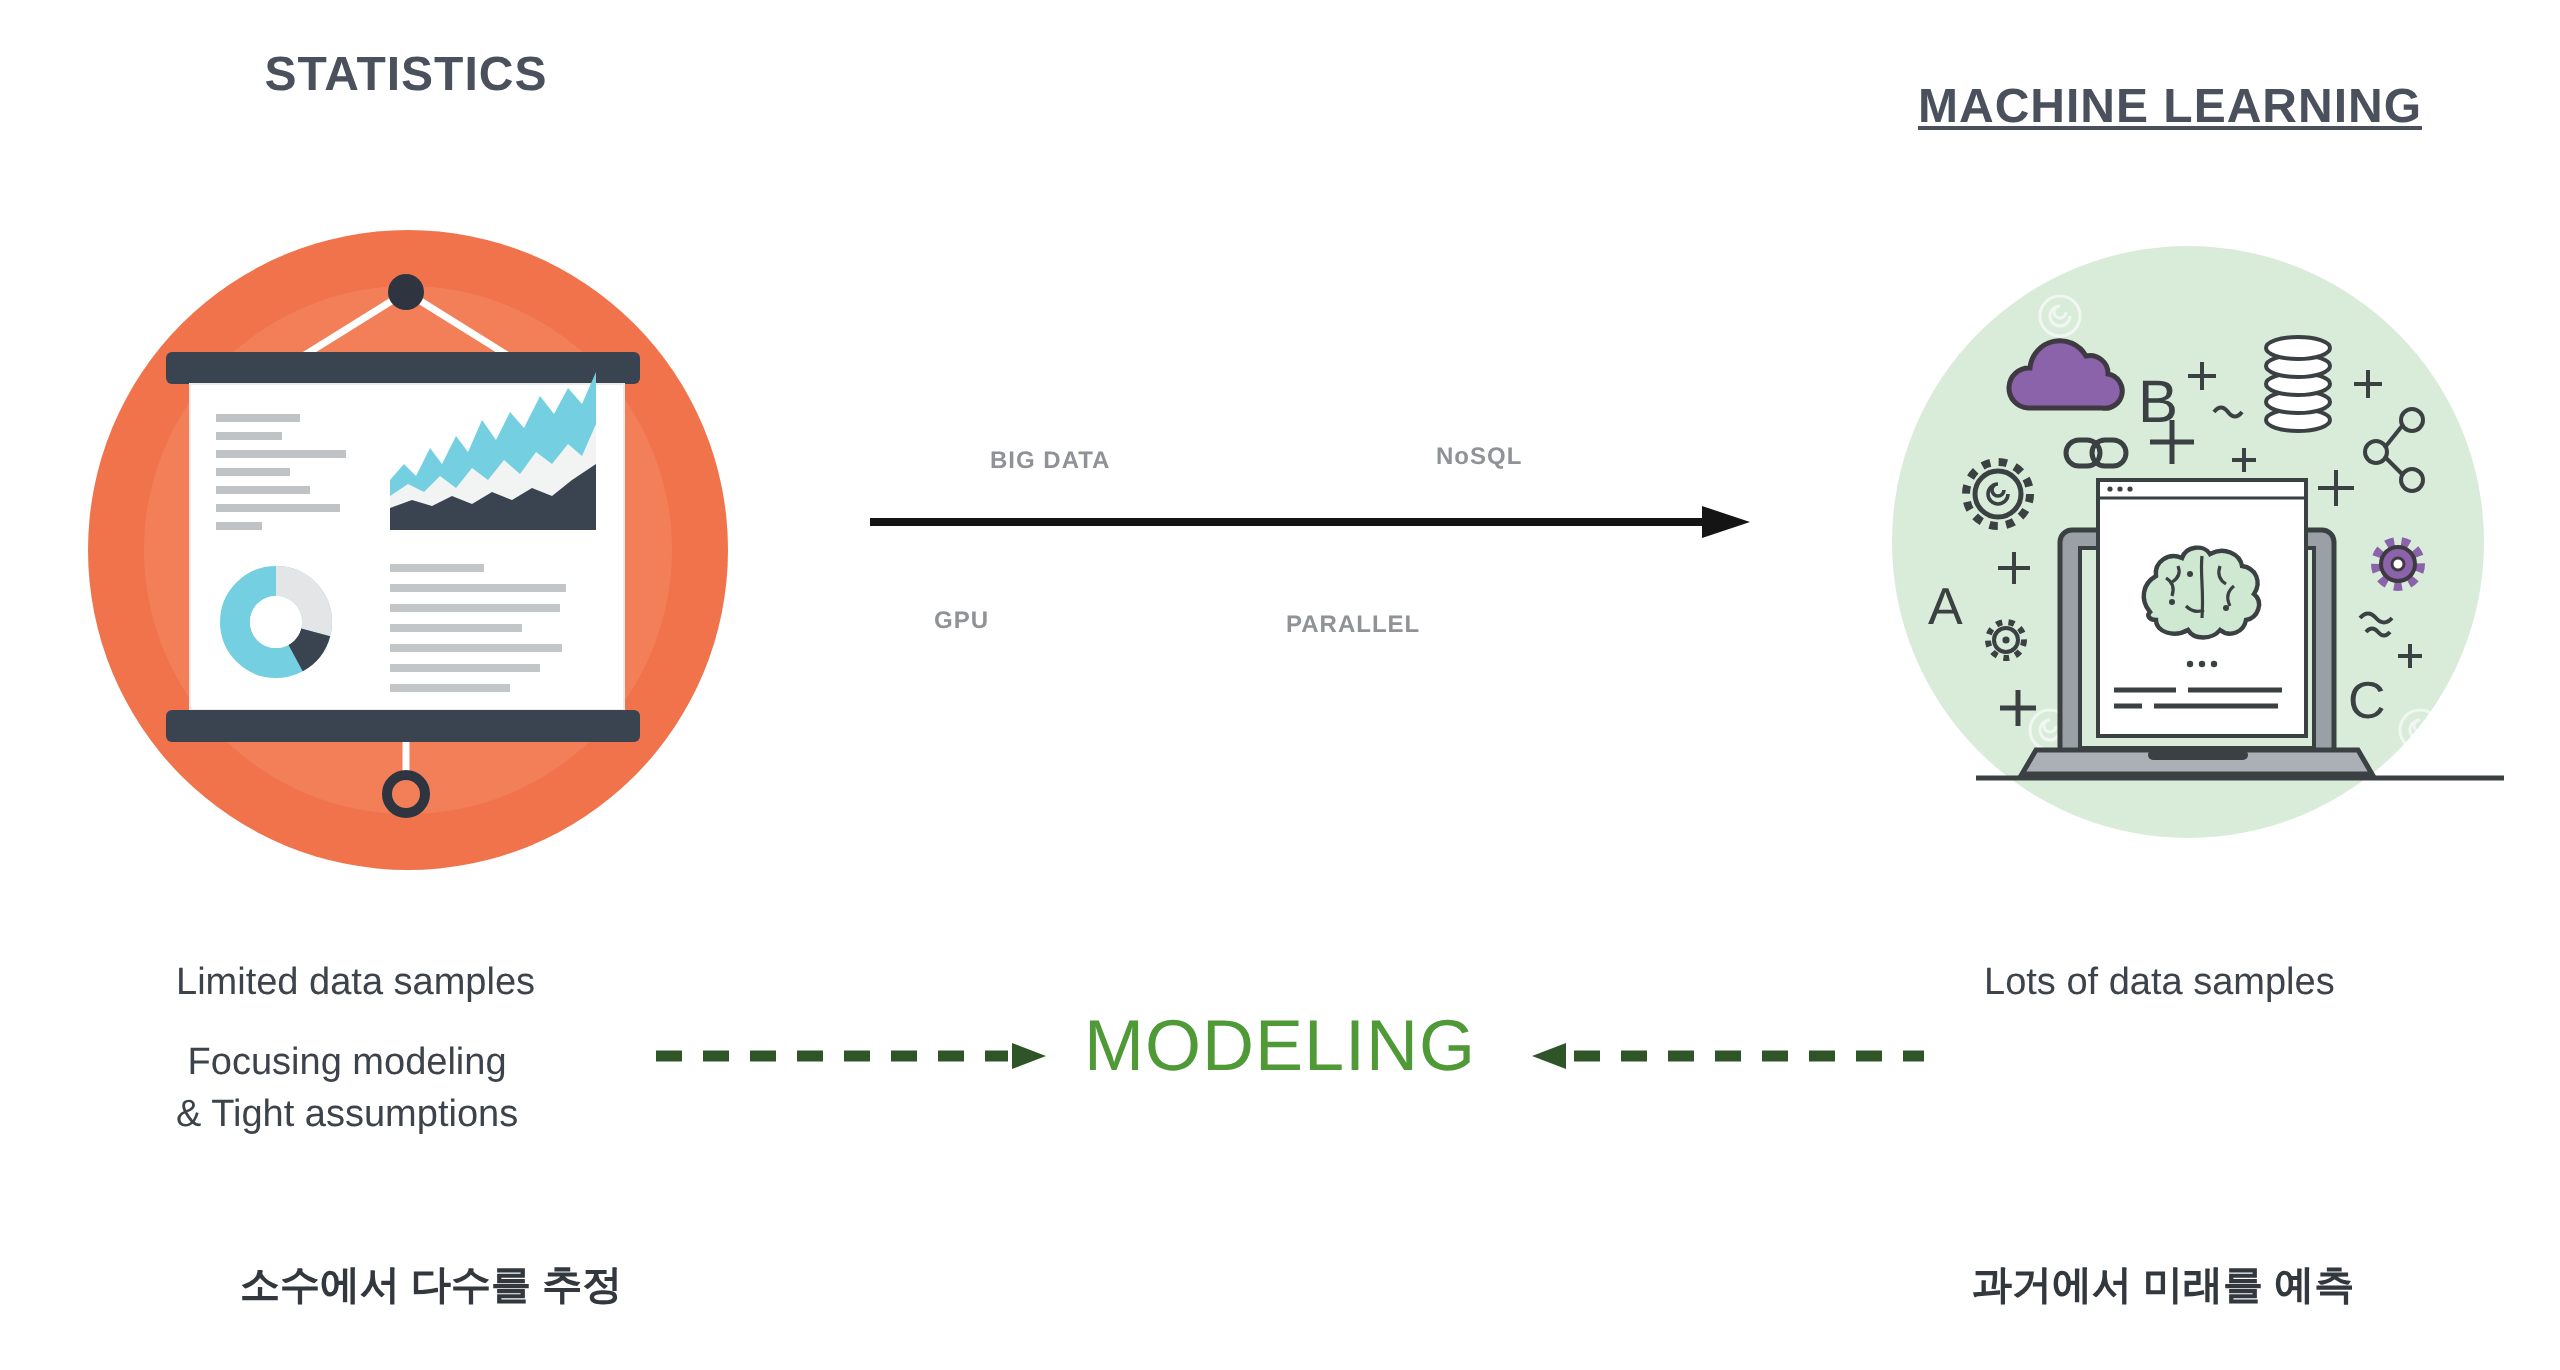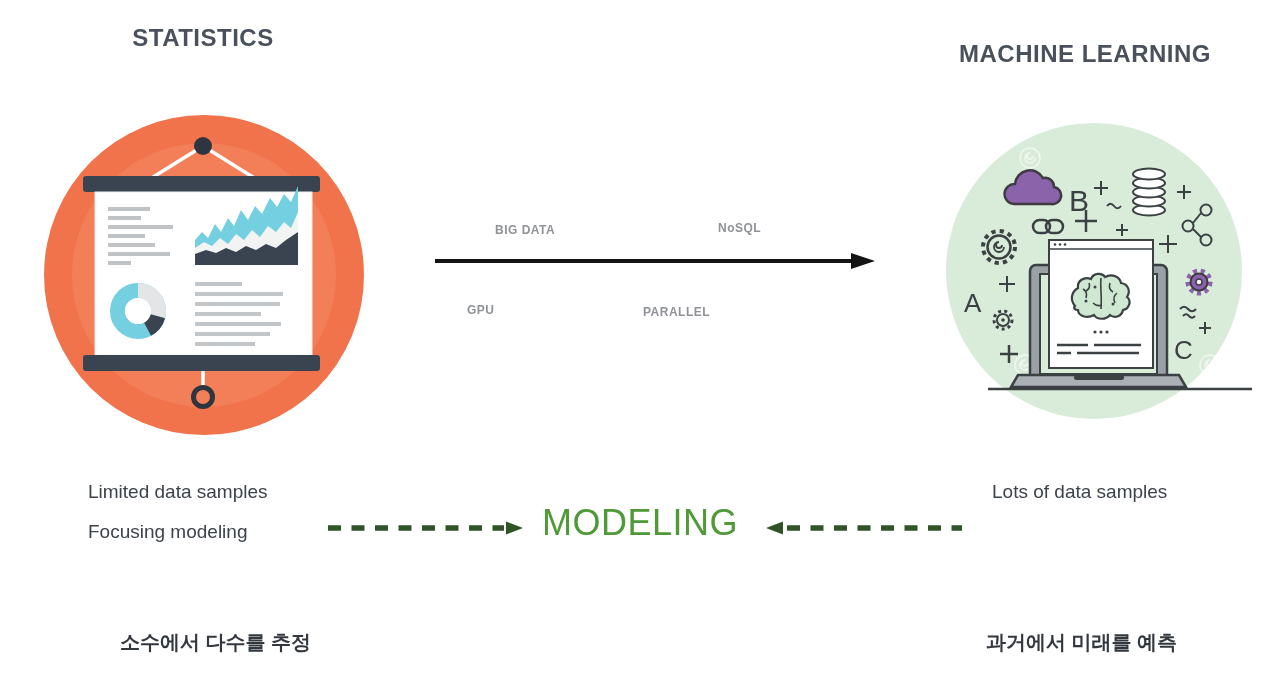--- a/index.html
+++ b/index.html
@@ -23,21 +23,21 @@
     width:260px;text-align:center;font-size:36px;font-weight:400;
     letter-spacing:.5px;color:#4f9937;white-space:nowrap;
   }
 </style>
 </head>
 <body>
 
 <div class="canvas">
 
   <div class="abs heading" style="left:73px;top:24px;">STATISTICS</div>
-  <div class="abs heading" style="left:955px;top:40px;">MACHINE LEARNING</div>
+  <div class="abs heading" style="left:955px;top:40px;text-decoration:underline;">MACHINE LEARNING</div>
 
   <svg class="abs" style="left:34px;top:110px;" width="340" height="330" viewBox="0 0 340 330">
     <circle cx="170" cy="165" r="160" fill="#f0734c"></circle>
     <circle cx="170" cy="165" r="132" fill="#f68b65" opacity="0.5"></circle>
 
     <g>
       <line x1="169" y1="36" x2="116" y2="69" stroke="#ffffff" stroke-width="3.5"></line>
       <line x1="169" y1="36" x2="222" y2="69" stroke="#ffffff" stroke-width="3.5"></line>
       <circle cx="169" cy="36" r="9" fill="#2f3540"></circle>
       <rect x="49" y="66" width="237" height="16" rx="3" fill="#3a4350"></rect>
@@ -232,19 +232,20 @@
   </svg>
   <div class="abs modeling" style="left:510px;top:502px;">MODELING</div>
   <svg class="abs" style="left:763px;top:518px;" width="200" height="20" viewBox="0 0 200 20">
     <polygon points="20,3.5 3,10 20,16.5" fill="#2f5427"></polygon>
     <line x1="24" y1="10" x2="199" y2="10" stroke="#2f5427" stroke-width="5.5" stroke-dasharray="13 10.5"></line>
   </svg>
 
   <div class="abs side-text" style="left:88px;top:481px;">Limited data samples</div>
   <div class="abs side-text" style="left:88px;top:519px;text-align:center;">
     <span class="line">Focusing modeling</span>
+    <span class="line">&amp; Tight assumptions</span>
   </div>
   <div class="abs korean" style="left:92px;top:629px;margin-left:28px;">소수에서 다수를 추정</div>
 
   <div class="abs side-text" style="left:968px;top:481px;margin-left:24px;">Lots of data samples</div>
   <div class="abs korean" style="left:986px;top:629px;">과거에서 미래를 예측</div>
 
 </div>
 
 </body></html>

